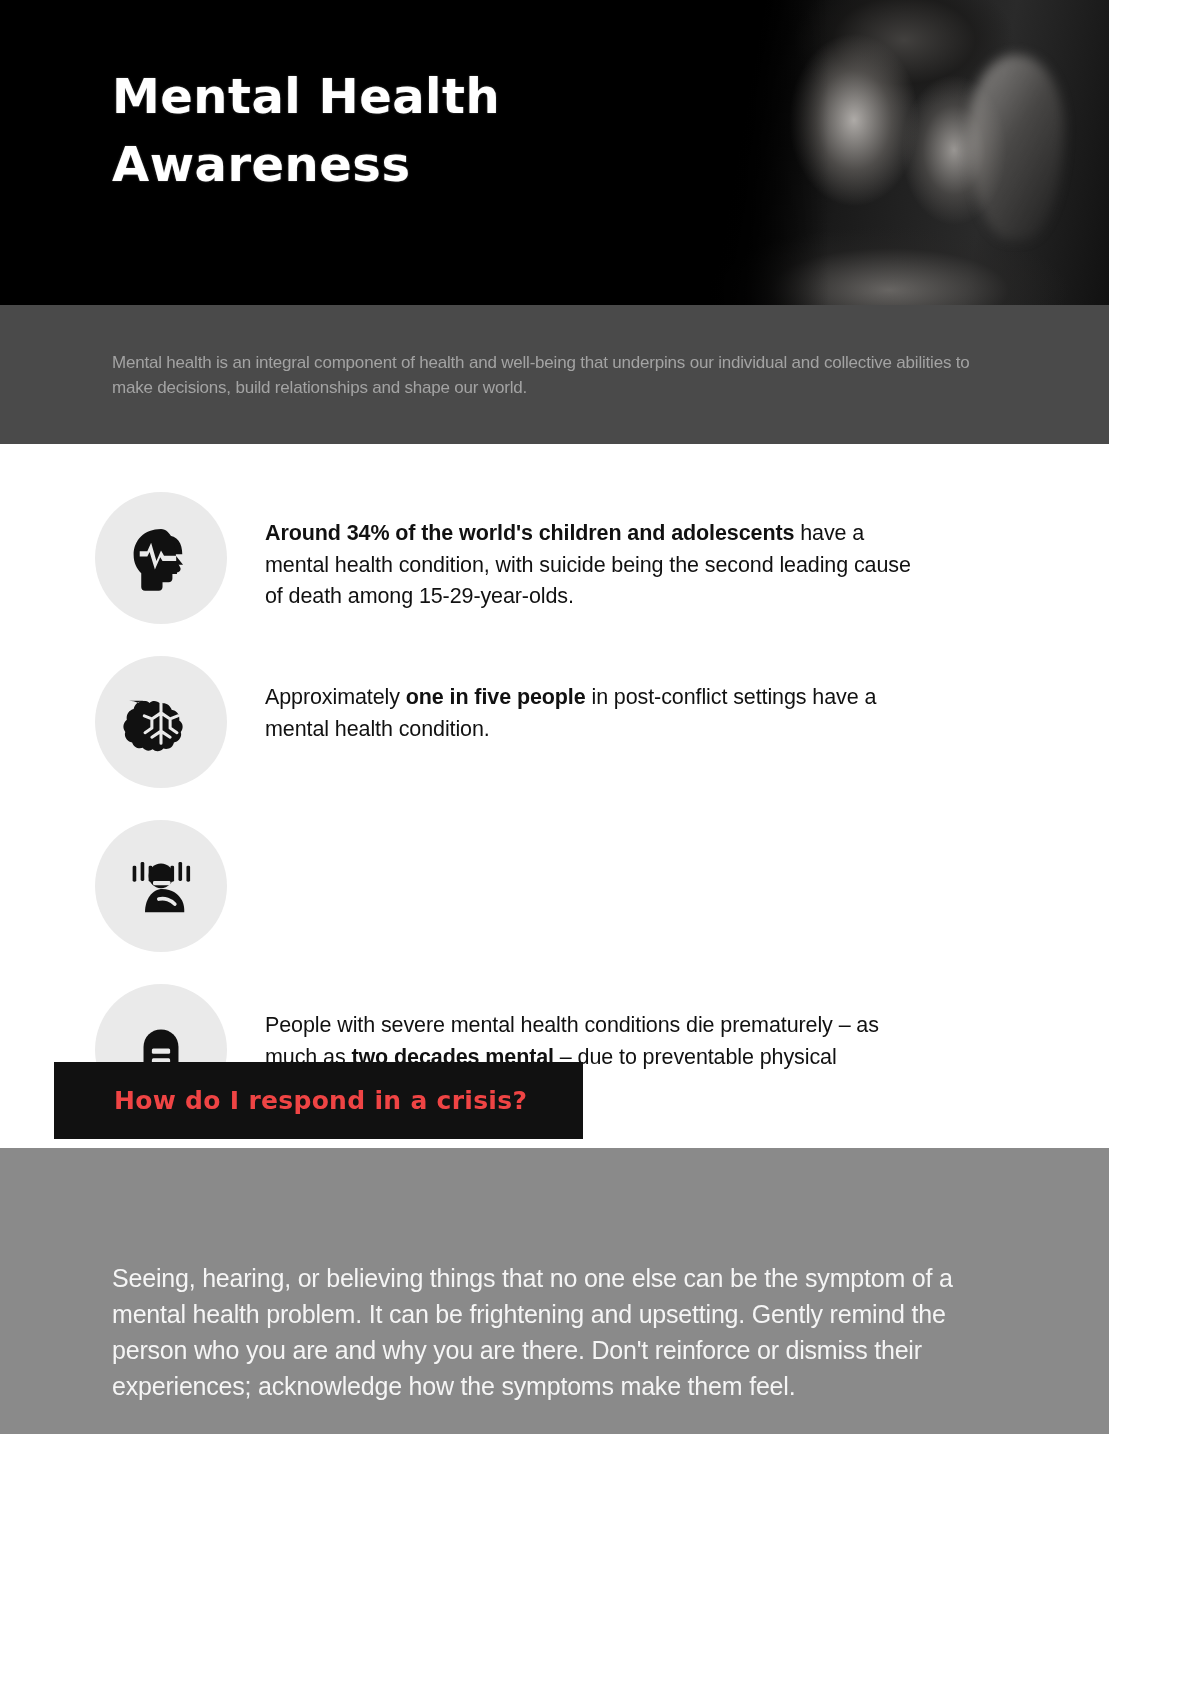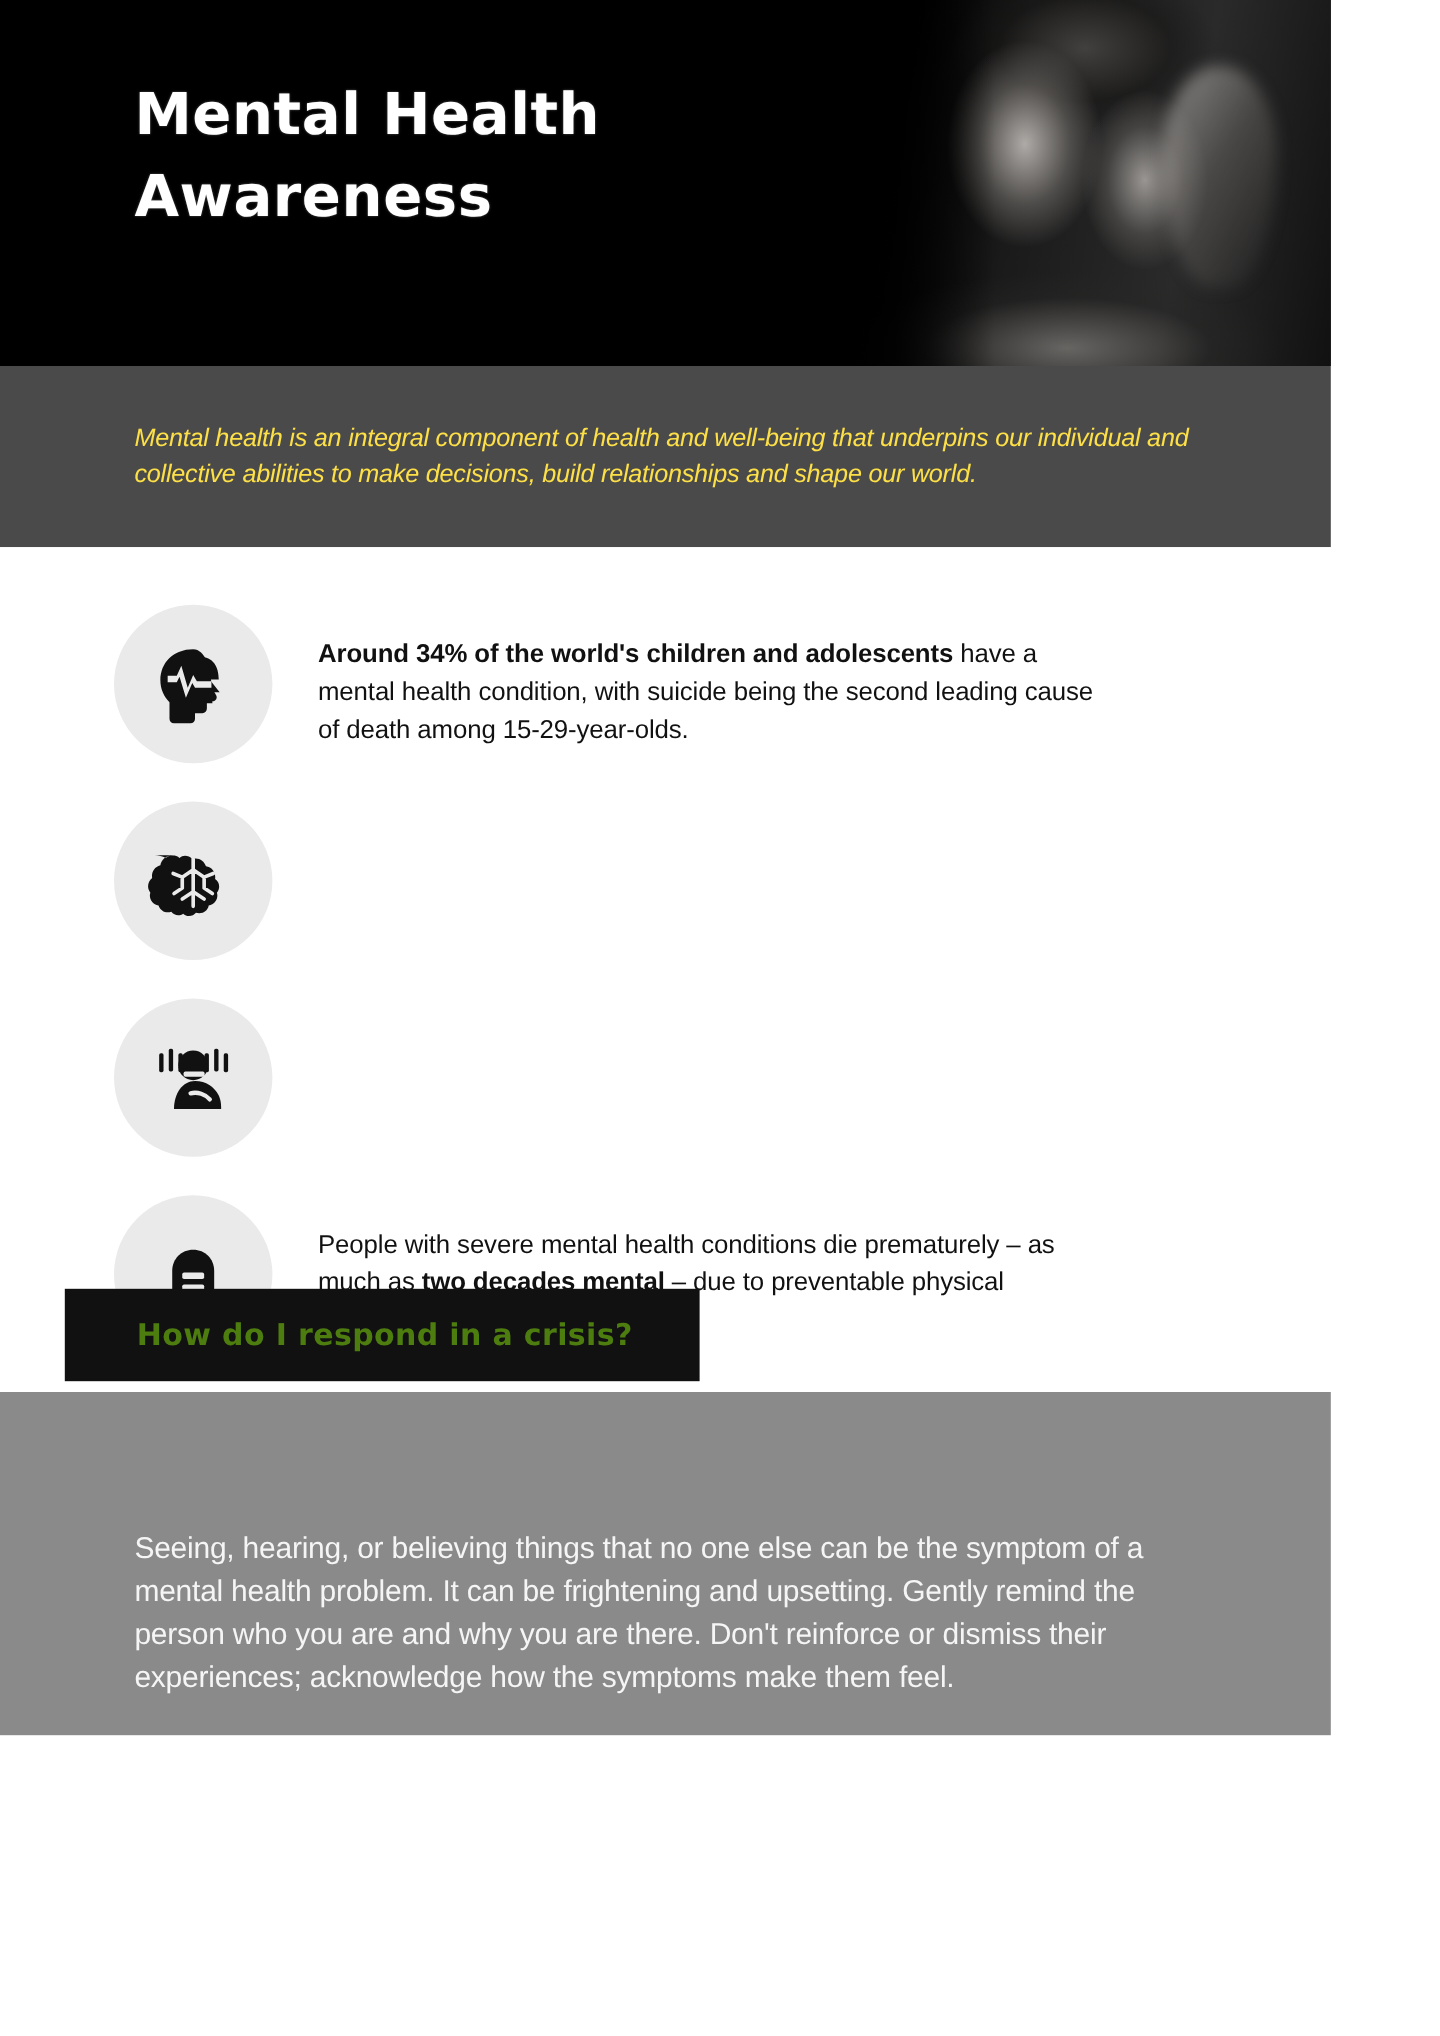--- a/index.html
+++ b/index.html
@@ -58,26 +58,25 @@
     z-index:3;
   }
 
   
   .intro {
     width:100%;
     background:#4a4a4a;
     padding:46px 112px 44px 112px;
   }
   .intro-text {
-    color:#fde047;
-    font-size:21px;
+    color:#a3a3a3;
+    font-size:17px;
     line-height:1.45;
     font-family:"Liberation Sans", sans-serif;
     letter-spacing:-0.2px;
-    font-style:italic;
   }
 
   
   .facts {
     background:#ffffff;
     padding:48px 0 0 0;
   }
   .fact {
     display:flex;
     align-items:flex-start;
@@ -107,21 +106,21 @@
   }
   .fact-text b { font-weight:bold; }
 
   
   .crisis-wrap { position:relative; background:#8a8a8a; padding:0 0 30px 0; }
   .crisis-tag-row { position:relative; height:0; }
   .crisis-tag {
     position:absolute;
     left:54px; top:-86px;
     background:#111111;
-    color:#4d7c0f;
+    color:#ef4444;
     font-family:"DejaVu Sans", sans-serif;
     font-weight:bold;
     font-size:25px;
     letter-spacing:0.3px;
     padding:24px 56px 24px 60px;
     min-width:462px;
     z-index:5;
   }
   .crisis-body {
     padding:112px 112px 0 112px;
@@ -174,20 +173,23 @@
         <b>Around 34% of the world's children and adolescents</b><span> have a mental health condition, with suicide being the second leading cause of death among 15-29-year-olds.</span>
       </div>
     </div>
 
     <div class="fact">
       <div class="fact-icon">
         <svg width="76" height="76" viewBox="0 0 100 100" aria-hidden="true">
           <path fill="#111111" d="M28 22c-8 0-13 5-14 11-7 2-10 8-9 14-5 4-6 11-2 16-2 6 2 13 9 14 2 6 8 9 14 7 3 4 9 5 13 2 4 4 11 3 14-1 7 2 13-2 14-8 7-1 11-8 9-14 4-5 3-12-2-15 1-7-3-13-10-14-2-6-8-10-15-8-4-4-10-5-14-1-4-4-11-4-15 0-4-2-8-3-12-3z"></path>
           <path fill="#eaeaea" d="M50 26v52M50 38l-12 8M50 38l12 8M38 46l-10-4M38 46v12M62 46l10-4M62 46v12M38 58l-9 6M62 58l9 6M50 62l-12 8M50 62l12 8" stroke="#eaeaea" stroke-width="4" stroke-linecap="round"></path>
         </svg>
+      </div>
+      <div class="fact-text">
+        <span>Approximately </span><b>one in five people</b><span> in post-conflict settings have a mental health condition.</span>
       </div>
     </div>
 
     <div class="fact">
       <div class="fact-icon">
         <svg width="80" height="76" viewBox="0 0 110 100" aria-hidden="true">
           <g fill="#111111">
             <rect x="16" y="22" width="5" height="22" rx="2"></rect>
             <rect x="27" y="17" width="5" height="26" rx="2"></rect>
             <rect x="38" y="22" width="5" height="22" rx="2"></rect>

